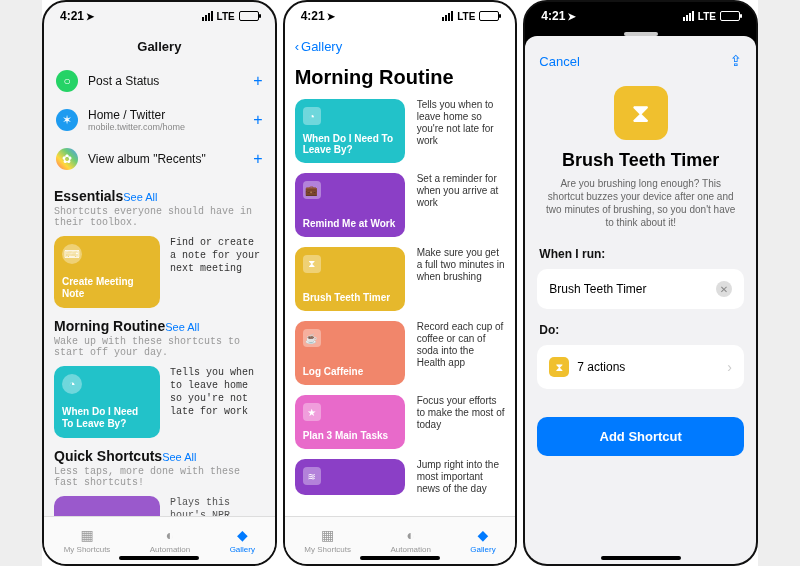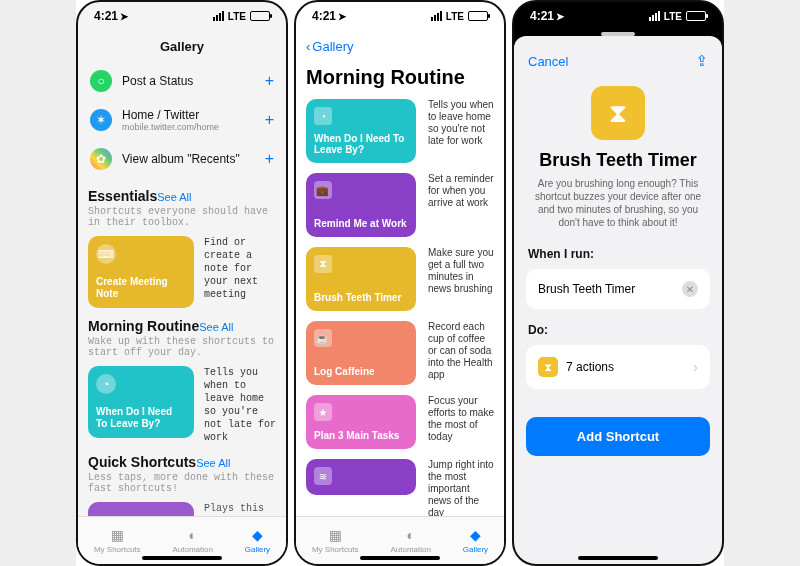--- a/index.html
+++ b/index.html
@@ -1,17 +1,17 @@
 <!DOCTYPE html>
 <html><head>
 <meta charset="utf-8">
 <style>
   * { box-sizing: border-box; margin: 0; padding: 0; font-family: -apple-system, "Helvetica Neue", Arial, sans-serif; }
   body { background:#eee; }
-  .stage { width:648px; height:566px; margin:0 auto; display:flex; gap:6px; background:#fff; }
+  .stage { width:716px; height:566px; margin:0 auto; display:flex; gap:6px; background:#fff; }
   .phone {
     flex:1; height:566px; background:#fff; border:2px solid #111; border-radius:24px;
     position:relative; overflow:hidden; display:flex; flex-direction:column;
   }
   .phone.gray { background:#f4f4f5; }
   
   .status { height:28px; display:flex; justify-content:space-between; align-items:center;
     padding:0 16px; font-size:12px; font-weight:600; color:#000; }
   .status.dark { background:#000; color:#fff; }
   .status .right { display:flex; align-items:center; gap:4px; font-size:10px; font-weight:600;}
@@ -207,21 +207,21 @@
             <span class="ctitle">Remind Me at Work</span>
           </div>
           <div class="mdesc">Set a reminder for when you arrive at work</div>
         </div>
 
       <div class="mrow">
           <div class="mcard" style="background:#e6b82c">
             <span class="cicon">⧗</span>
             <span class="ctitle">Brush Teeth Timer</span>
           </div>
-          <div class="mdesc">Make sure you get a full two minutes in news brushing</div>
+          <div class="mdesc">Make sure you get a full two minutes in when brushing</div>
         </div>
 
       <div class="mrow">
           <div class="mcard" style="background:#f1866b">
             <span class="cicon">☕</span>
             <span class="ctitle">Log Caffeine</span>
           </div>
           <div class="mdesc">Record each cup of coffee or can of soda into the Health app</div>
         </div>
 

